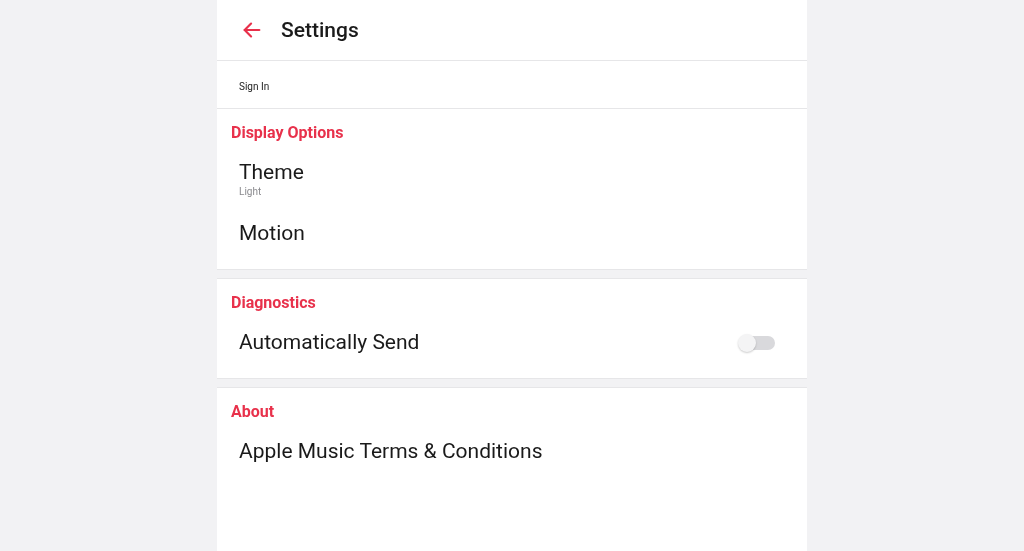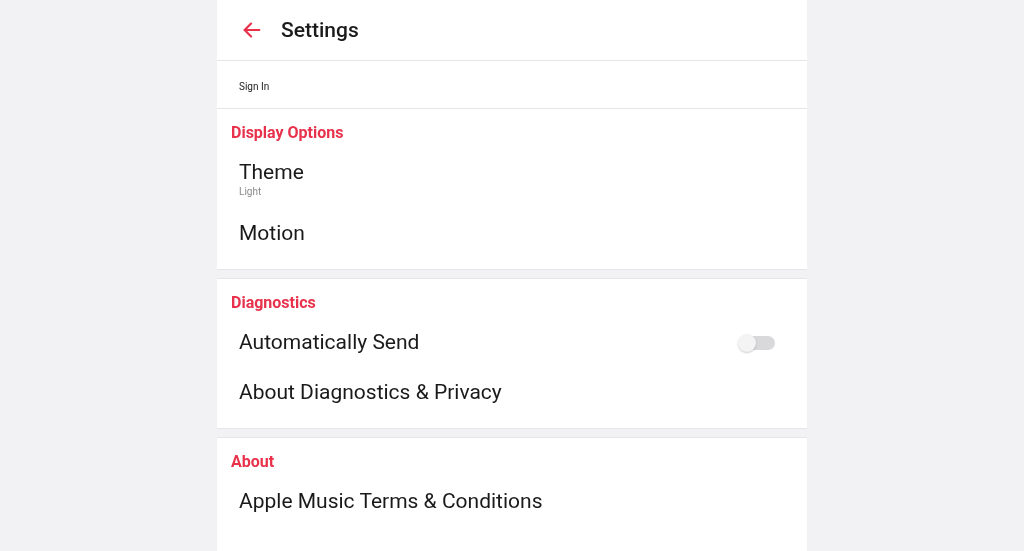--- a/index.html
+++ b/index.html
@@ -145,23 +145,20 @@
   <div class="group">
     <div class="section-header">Diagnostics</div>
 
     <div class="item item-row">
       <div class="item-title">Automatically Send</div>
       <div class="toggle">
         <div class="toggle-knob"></div>
       </div>
     </div>
 
-    <div class="item">
-      <div class="item-title">About Diagnostics &amp; Privacy</div>
-    </div>
   </div>
 
   <div class="gap"></div>
 
   <div class="group">
     <div class="section-header">About</div>
 
 
     <div class="item">
       <div class="item-title">Apple Music Terms &amp; Conditions</div>

